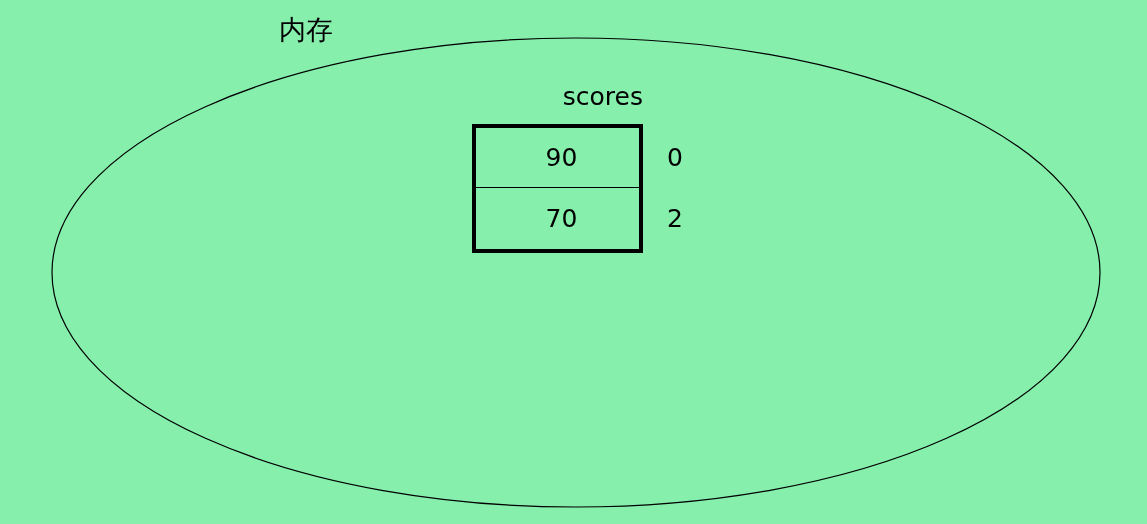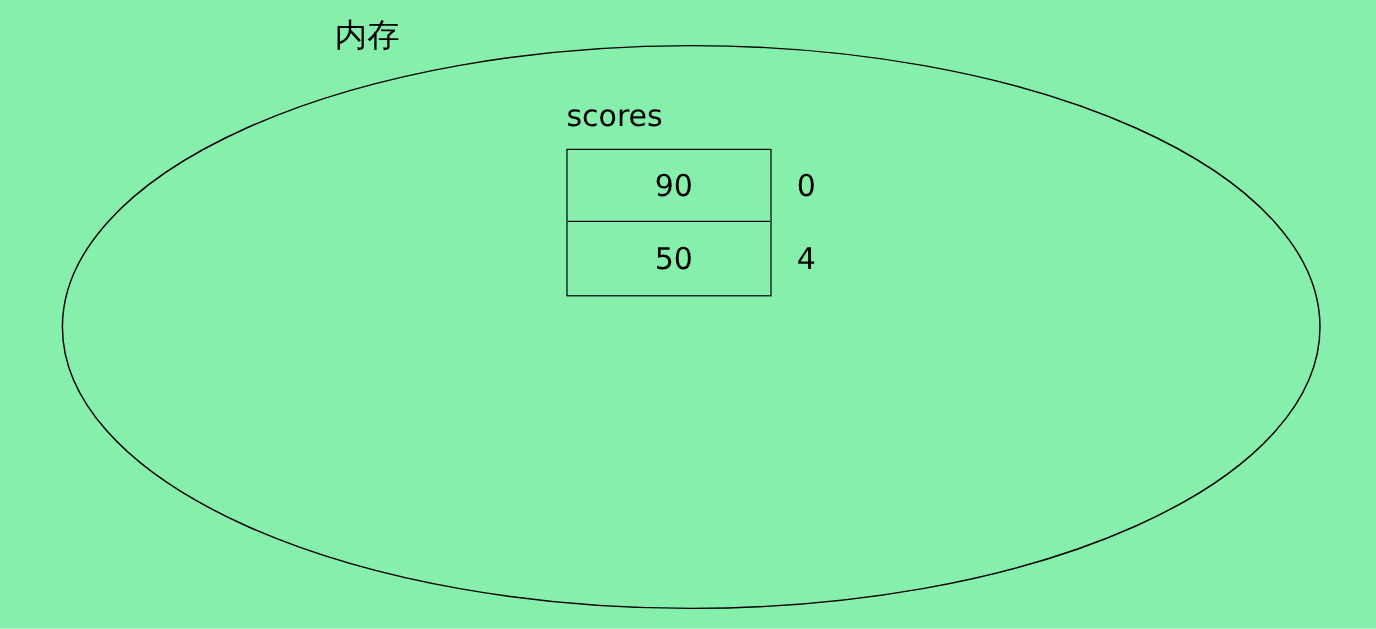--- a/index.html
+++ b/index.html
@@ -43,33 +43,33 @@
     white-space: nowrap;
     letter-spacing: 0px;
   }
 
   
   #array-title {
     position: absolute;
     left: 472px;
     top: 82px;
     width: 171px;
-    text-align: left;
+    text-align: right;
     font-size: 25px;
     line-height: 30px;
     white-space: nowrap;
   }
 
   
   #array-table {
     position: absolute;
     left: 472px;
     top: 124px;
     width: 171px;
-    border: 1px solid #000000;
+    border: 4px solid #000000;
     border-collapse: collapse;
     box-sizing: border-box;
   }
   .array-row {
     position: relative;
     height: 60px;
     box-sizing: border-box;
     border-bottom: 1px solid #000000;
     display: flex;
     align-items: center;
@@ -108,22 +108,22 @@
   <div id="array-title">scores</div>
 
   <div id="array-table">
 
     <div class="array-row">
       <span class="array-cell-value">90</span>
       <span class="array-index">0</span>
     </div>
 
 
+    <div class="array-row">
+      <span class="array-cell-value">70</span>
+      <span class="array-index">2</span>
+    </div>
 
 
-    <div class="array-row">
-      <span class="array-cell-value">50</span>
-      <span class="array-index">4</span>
-    </div>
 
   </div>
 
 </div>
 
 </body></html>

